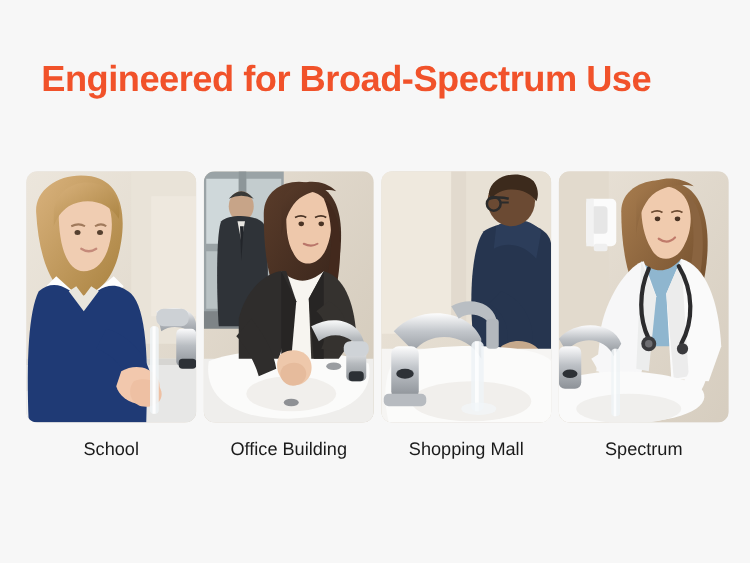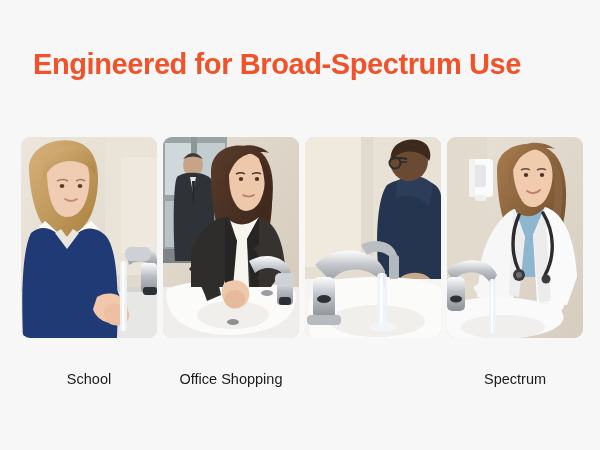--- a/index.html
+++ b/index.html
@@ -41,21 +41,21 @@
   }
   .photo{
     width:136px;height:201px;
     border-radius:9px;
     overflow:hidden;
     position:relative;
     background:#e8e4de;
   }
   .photo svg{display:block;width:136px;height:201px;}
   .caption{
-    margin-top:32px;
+    margin-top:13px;
     font-size:14.5px;
     color:#1b1b1b;
     text-align:center;
     line-height:18px;
     white-space:nowrap;
   }
 </style>
 </head>
 <body>
 
@@ -188,21 +188,21 @@
           <path d="M62 146 C72 140 84 144 86 154 C88 166 78 174 68 170 C58 166 56 152 62 146 Z" fill="#eec8ab"></path>
           <path d="M64 156 C72 150 82 154 82 162 C82 170 72 174 66 170 C60 166 60 160 64 156 Z" fill="#e6bb9c"></path>
 
           <path d="M86 124 C104 114 124 120 128 136 L128 148 C122 132 104 126 92 136 Z" fill="url(#s2chrome)"></path>
           <rect x="114" y="140" width="16" height="28" rx="4" fill="url(#s2chrome)"></rect>
           <rect x="112" y="136" width="20" height="12" rx="5" fill="#cfd3d7"></rect>
           <rect x="116" y="160" width="12" height="8" rx="3" fill="#2c3035"></rect>
           <ellipse cx="104" cy="156" rx="6" ry="3" fill="#9a9da1"></ellipse>
         </svg>
       </div>
-      <div class="caption">Office Shopping</div>
+      <div class="caption">Office Building</div>
     </div>
 
     <div class="card">
       <div class="photo">
         <svg viewBox="0 0 136 201" preserveAspectRatio="xMidYMid slice">
           <defs>
             <linearGradient id="s3wall" x1="0" y1="0" x2="1" y2="1">
               <stop offset="0%" stop-color="#ece5da"></stop>
                 <stop offset="100%" stop-color="#dcd4c6"></stop>
             </linearGradient>
@@ -243,20 +243,21 @@
           <ellipse cx="19" cy="162" rx="7" ry="4" fill="#2e3237"></ellipse>
 
           <path d="M56 108 C70 100 88 104 92 118 L88 124 C82 114 70 112 62 118 Z" fill="#b9bec3"></path>
           <rect x="84" y="118" width="10" height="24" rx="3" fill="#b3b8bd"></rect>
 
           <rect x="72" y="136" width="10" height="56" rx="4" fill="#eef3f6" opacity="0.9"></rect>
           <rect x="75" y="136" width="3" height="56" fill="#ffffff" opacity="0.8"></rect>
           <ellipse cx="78" cy="190" rx="14" ry="5" fill="#f1f6f8" opacity="0.75"></ellipse>
         </svg>
       </div>
+      <div class="caption">Shopping Mall</div>
     </div>
 
     <div class="card">
       <div class="photo">
         <svg viewBox="0 0 136 201" preserveAspectRatio="xMidYMid slice">
           <defs>
             <linearGradient id="s4wall" x1="0" y1="0" x2="1" y2="1">
               <stop offset="0%" stop-color="#e9e2d7"></stop>
                 <stop offset="100%" stop-color="#d6cdbf"></stop>
             </linearGradient>

